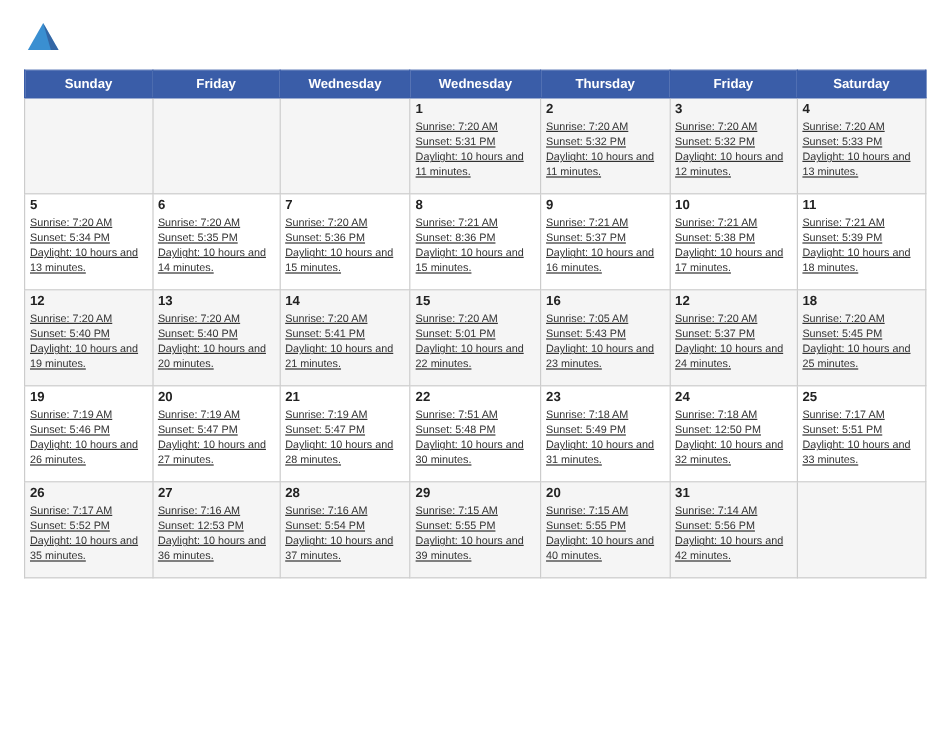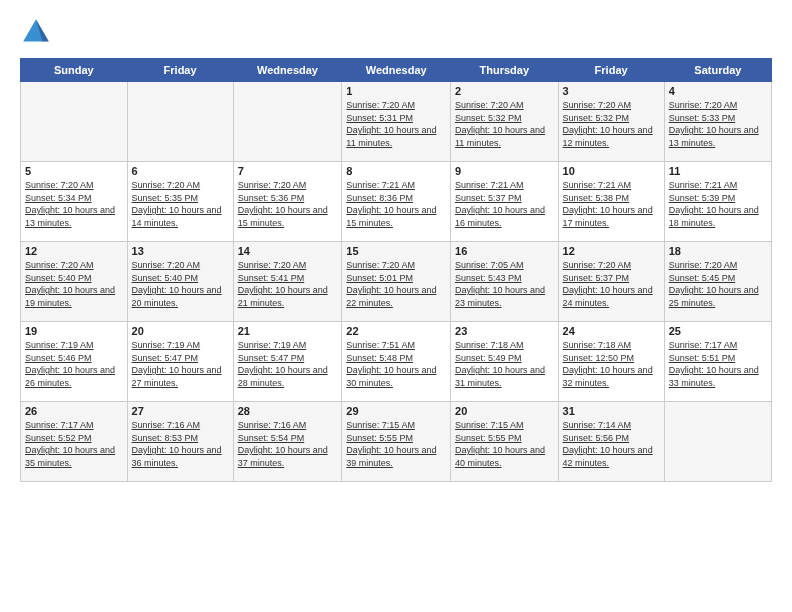--- a/index.html
+++ b/index.html
@@ -323,21 +323,21 @@
           <td>
             <span class="day-number">26</span>
             <div class="day-info">Sunrise: 7:17 AM
 Sunset: 5:52 PM
 Daylight: 10 hours
 and 35 minutes.</div>
           </td>
           <td>
             <span class="day-number">27</span>
             <div class="day-info">Sunrise: 7:16 AM
-Sunset: 8:53 PM
+Sunset: 12:53 PM
 Daylight: 10 hours
 and 36 minutes.</div>
           </td>
           <td>
             <span class="day-number">28</span>
             <div class="day-info">Sunrise: 7:16 AM
 Sunset: 5:54 PM
 Daylight: 10 hours
 and 37 minutes.</div>
           </td>

